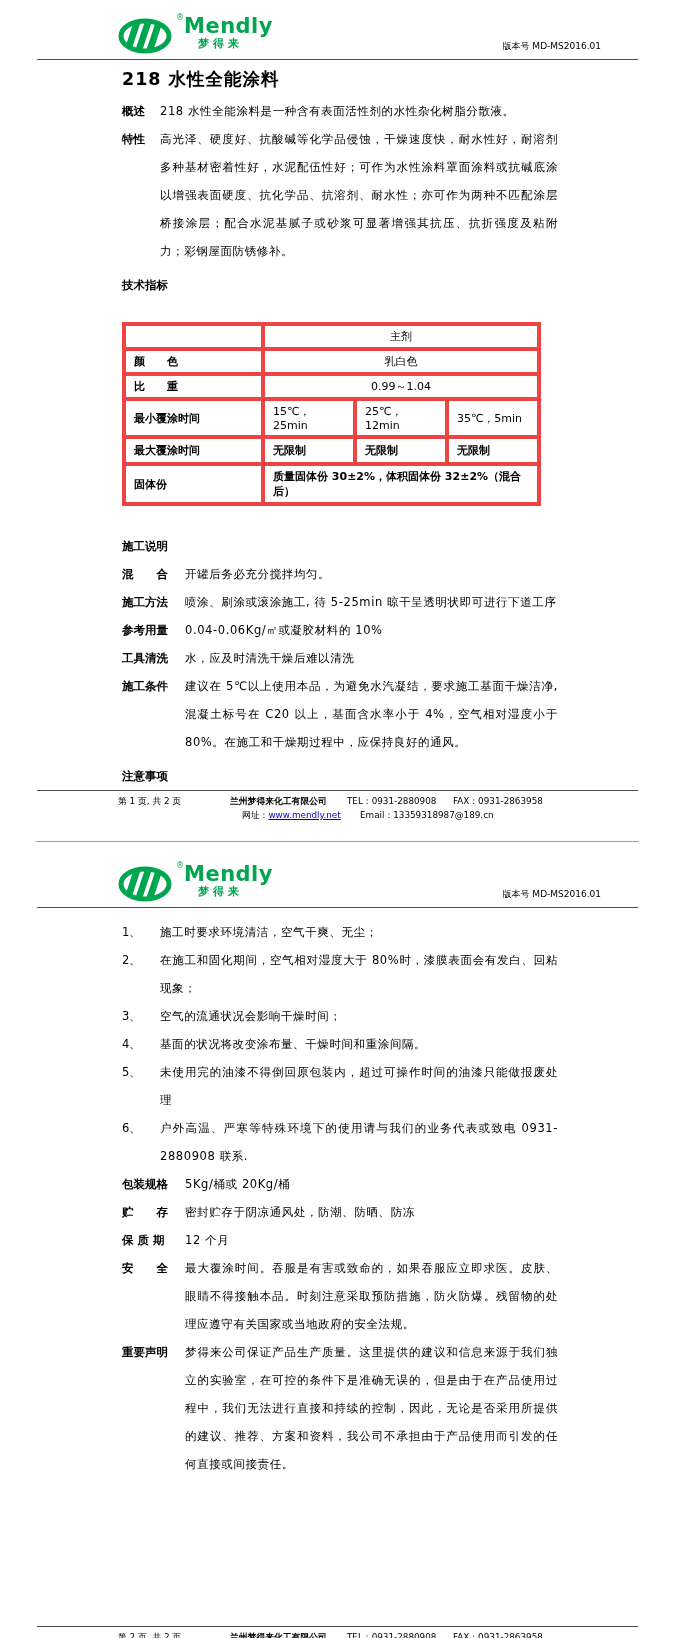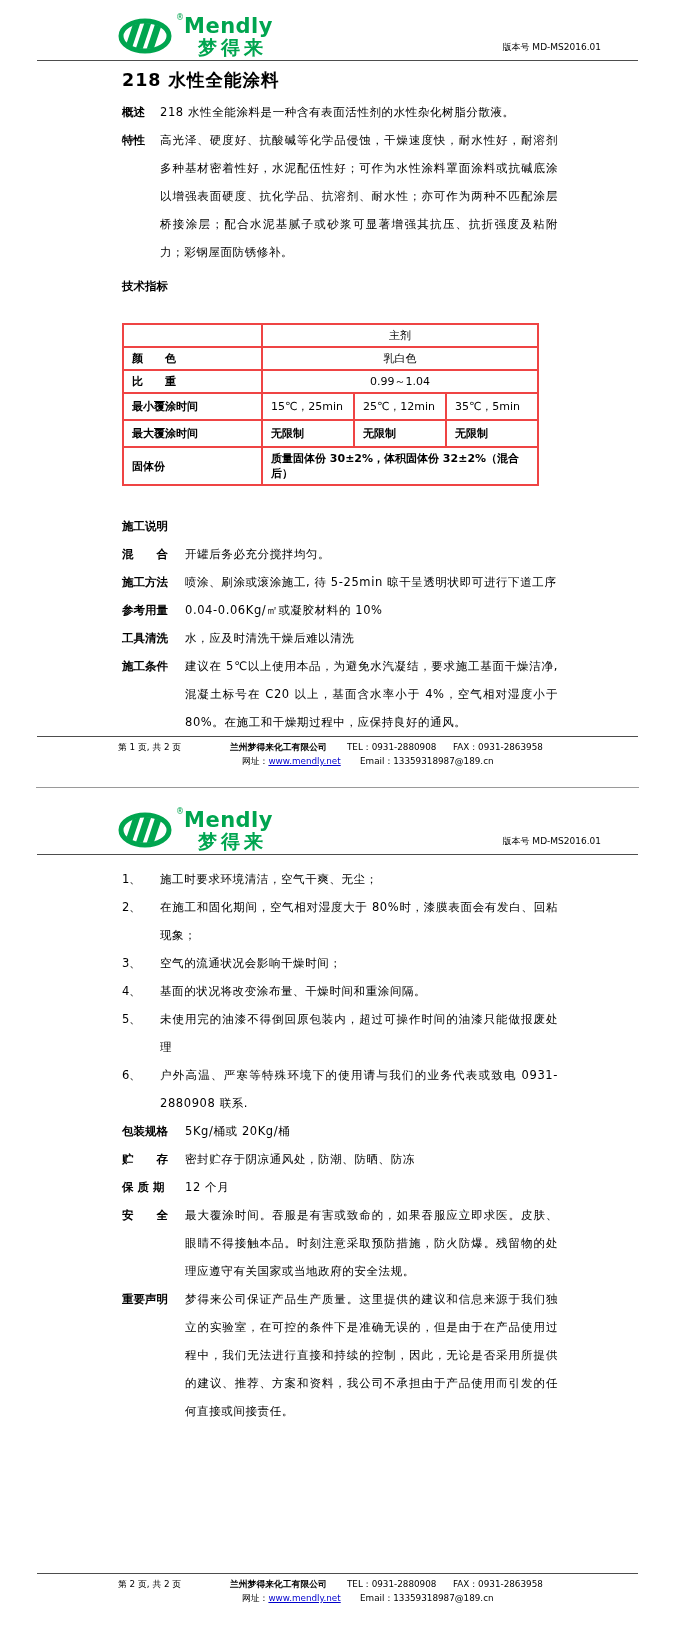--- a/index.html
+++ b/index.html
@@ -11,38 +11,38 @@
     position: relative;
   }
   
   .page-header { display:flex; justify-content:space-between; align-items:flex-end;
                  margin: 0 74px 0 118px; padding-top: 16px; }
   .logo { display:flex; align-items:flex-start; }
   .logo svg { display:block; }
   .logo-words { margin-left: 2px; line-height: 1; }
   .logo-reg { font-size: 8px; vertical-align: top; position: relative; top: -2px; }
   .logo-en { font-size: 21px; font-weight: 800; letter-spacing: 0.5px; }
-  .logo-cn { font-size: 19px; font-weight: 700; letter-spacing: 4px; margin: 1px 0 0 22px; }
+  .logo-cn { font-size: 11px; font-weight: 700; letter-spacing: 4px; margin: 1px 0 0 22px; }
   .version { font-size: 9px; padding-bottom: 3px; white-space: nowrap; }
   .header-rule { border: none; border-top: 1.4px solid #4d4d4d; margin: 3px 37px 0 37px; }
 
   
   .content { margin: 0 117px 0 122px; }
   .doc-title { font-size: 17.5px; font-weight: 700; margin: 7px 0 6px 0; letter-spacing: 1px; }
   .row  { display: flex; font-size: 11.5px; line-height: 28px; }
   .row .lbl  { flex: 0 0 38px; font-weight: 700; white-space: nowrap; }
   .row.wide .lbl { flex: 0 0 63px; }
   .row .txt  { flex: 1; text-align: justify; letter-spacing: 0.6px; }
   .sec-heading { font-size: 11.5px; font-weight: 700; line-height: 28px; }
   .mt6 { margin-top: 6px; }
 
   
   table.spec { border-collapse: collapse; margin: 23px 0 4px 0; width: 414px;
                font-size: 11px; table-layout: fixed; }
-  table.spec td { border: 2px solid #ef4444; padding: 3px 8px; height: 23px; vertical-align: middle; }
+  table.spec td { border: 4px solid #ef4444; padding: 3px 8px; height: 23px; vertical-align: middle; }
   table.spec col.c0 { width: 139px; } table.spec col.c1, table.spec col.c2, table.spec col.c3 { width: 92px; }
   td.c { text-align: center; }
   td.b { font-weight: 700; }
   tr.tall td { height: 27px; }
 
   
   .note { display:flex; font-size: 11.5px; line-height: 28px; }
   .note .num { flex: 0 0 38px; }
   .note .txt { flex: 1; text-align: justify; letter-spacing: 0.6px; }
 
@@ -163,20 +163,21 @@
       </div>
       <div class="row wide">
         <span class="lbl">工具清洗</span>
         <span class="txt">水，应及时清洗干燥后难以清洗</span>
       </div>
       <div class="row wide">
         <span class="lbl">施工条件</span>
         <span class="txt">建议在 5℃以上使用本品，为避免水汽凝结，要求施工基面干燥洁净, 混凝土标号在 C20 以上，基面含水率小于 4%，空气相对湿度小于 80%。在施工和干燥期过程中，应保持良好的通风。</span>
       </div>
 
+      <div class="sec-heading mt6">注意事项</div>
     </div>
 
     <div style="">
       <hr class="footer-rule">
       <div class="page-footer">
         <span class="fp">第 1 页, 共 2 页</span>
         <span class="co">兰州梦得来化工有限公司</span>
         <span class="tel">TEL：0931-2880908</span>
         <span class="fax">FAX：0931-2863958</span>
         <span class="web"><span>网址：</span><span class="link">www.mendly.net</span></span>

